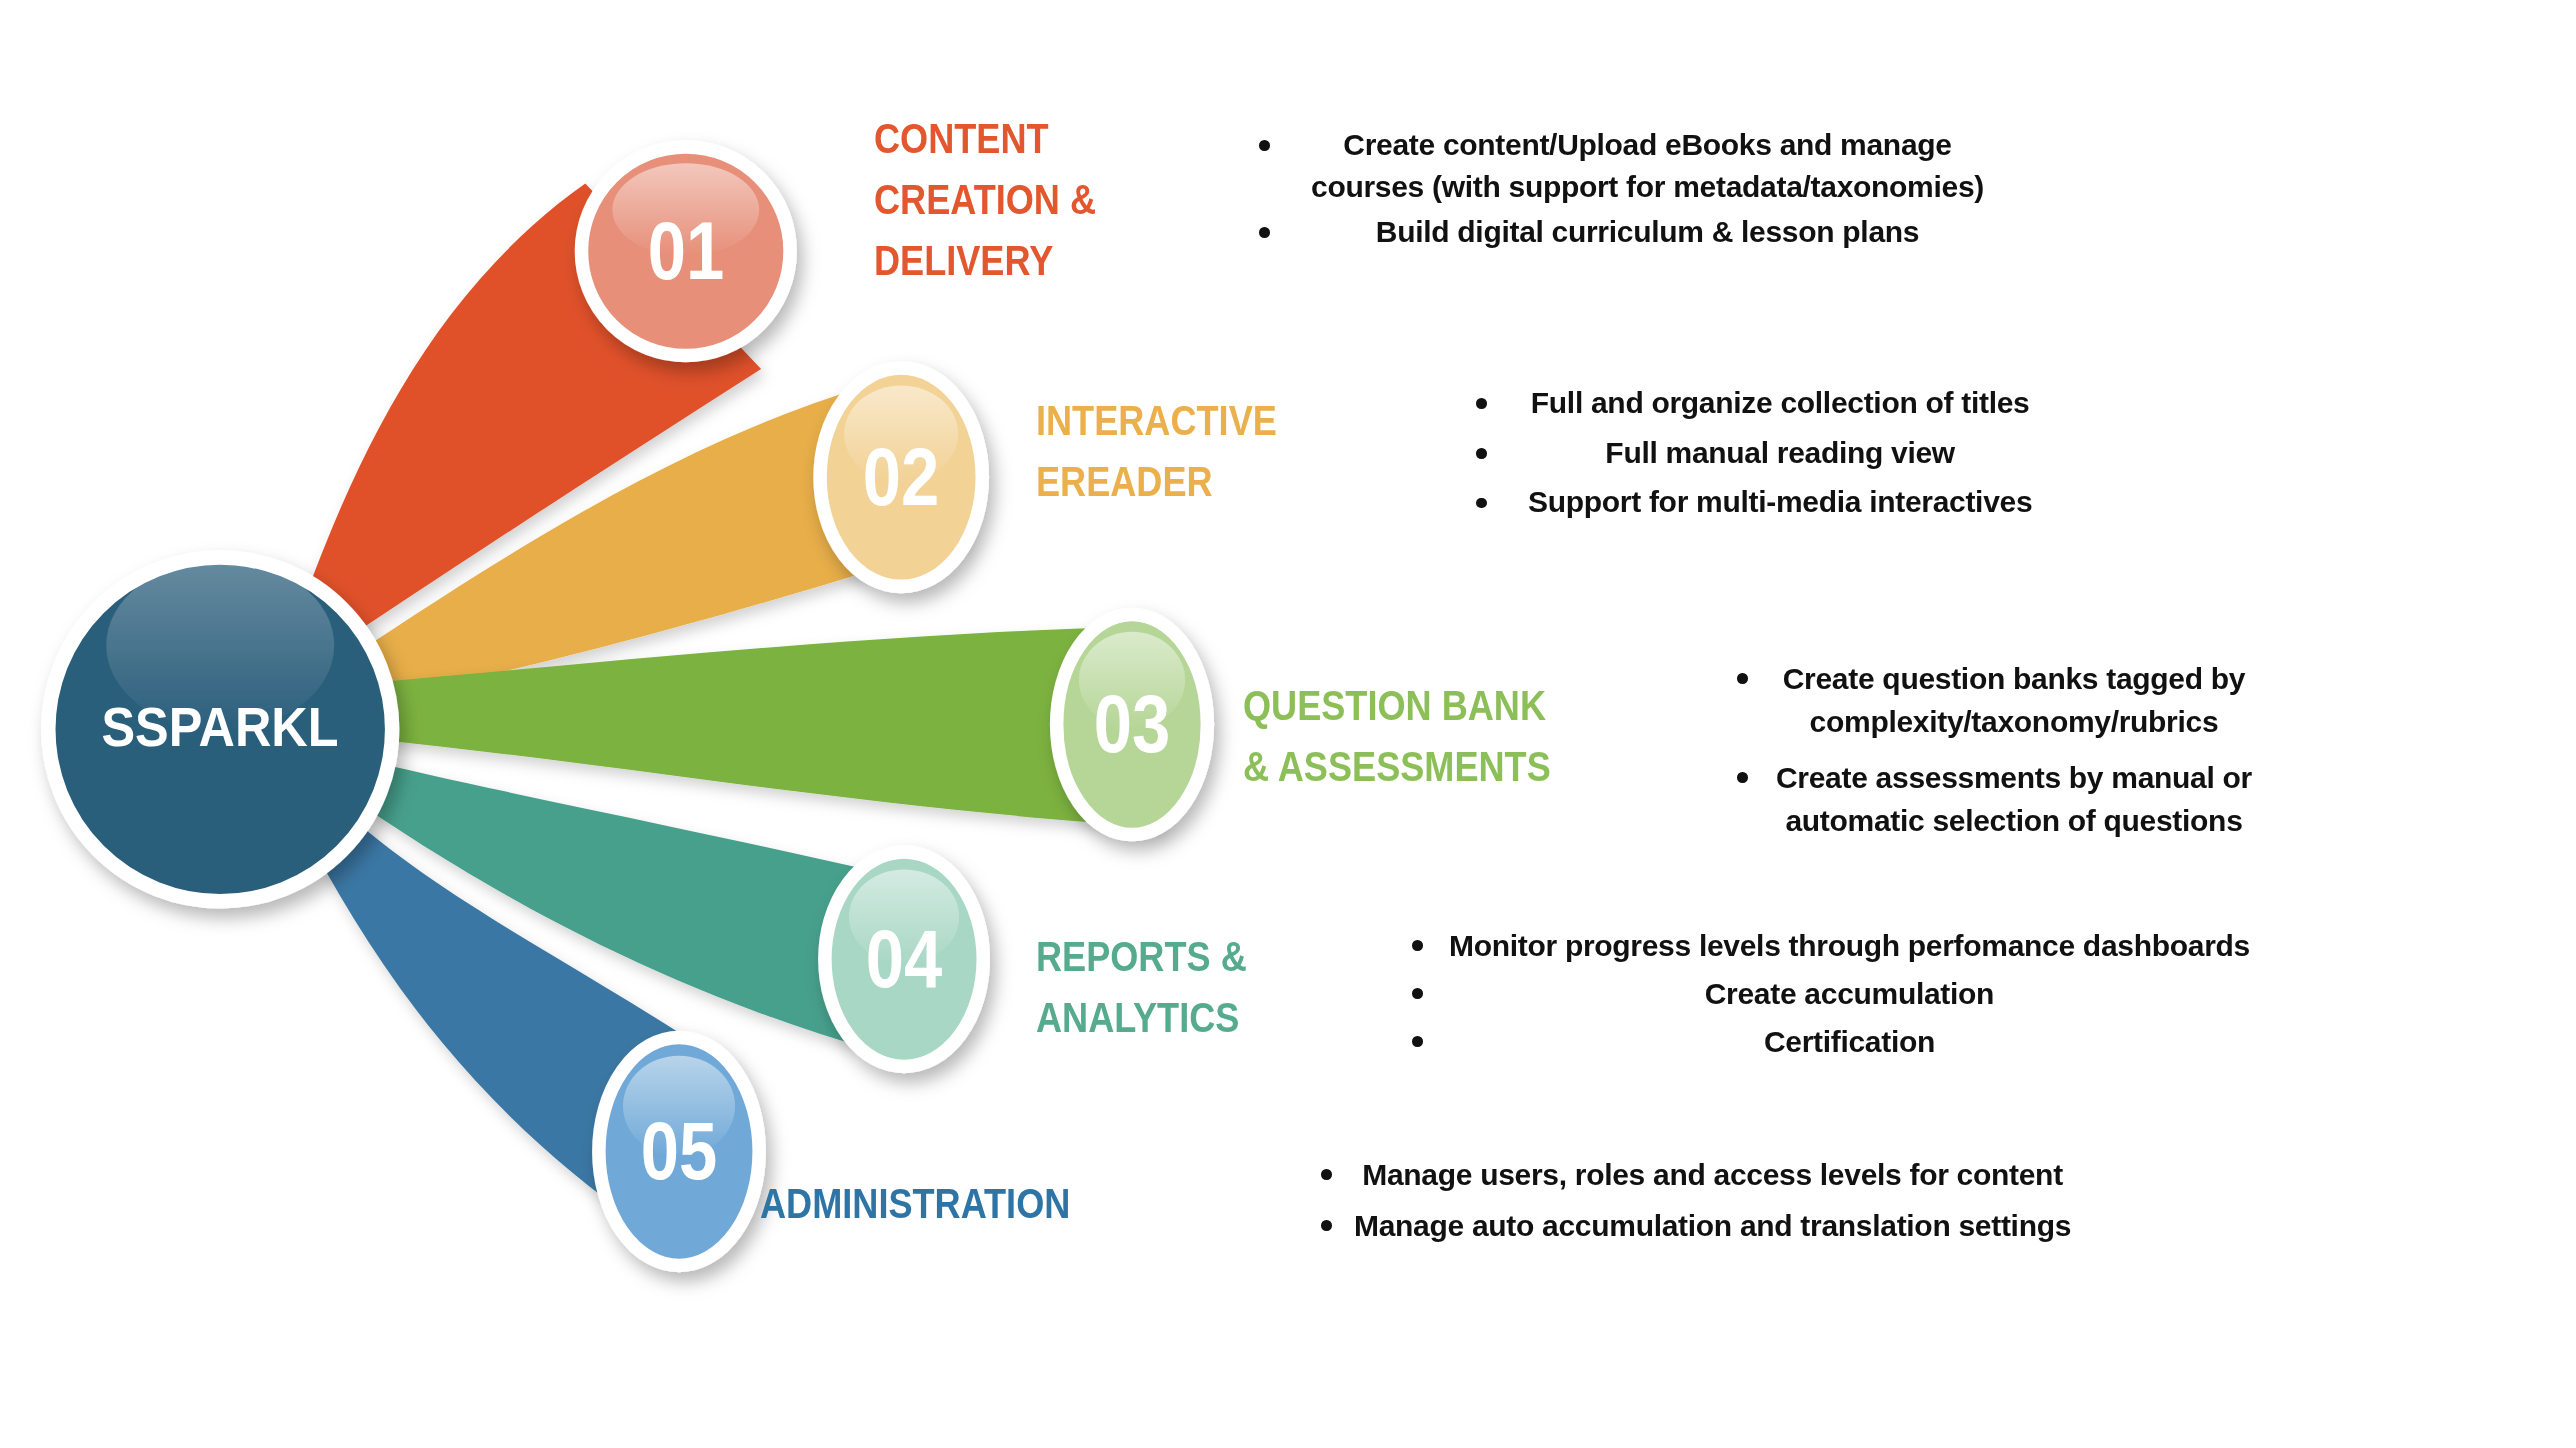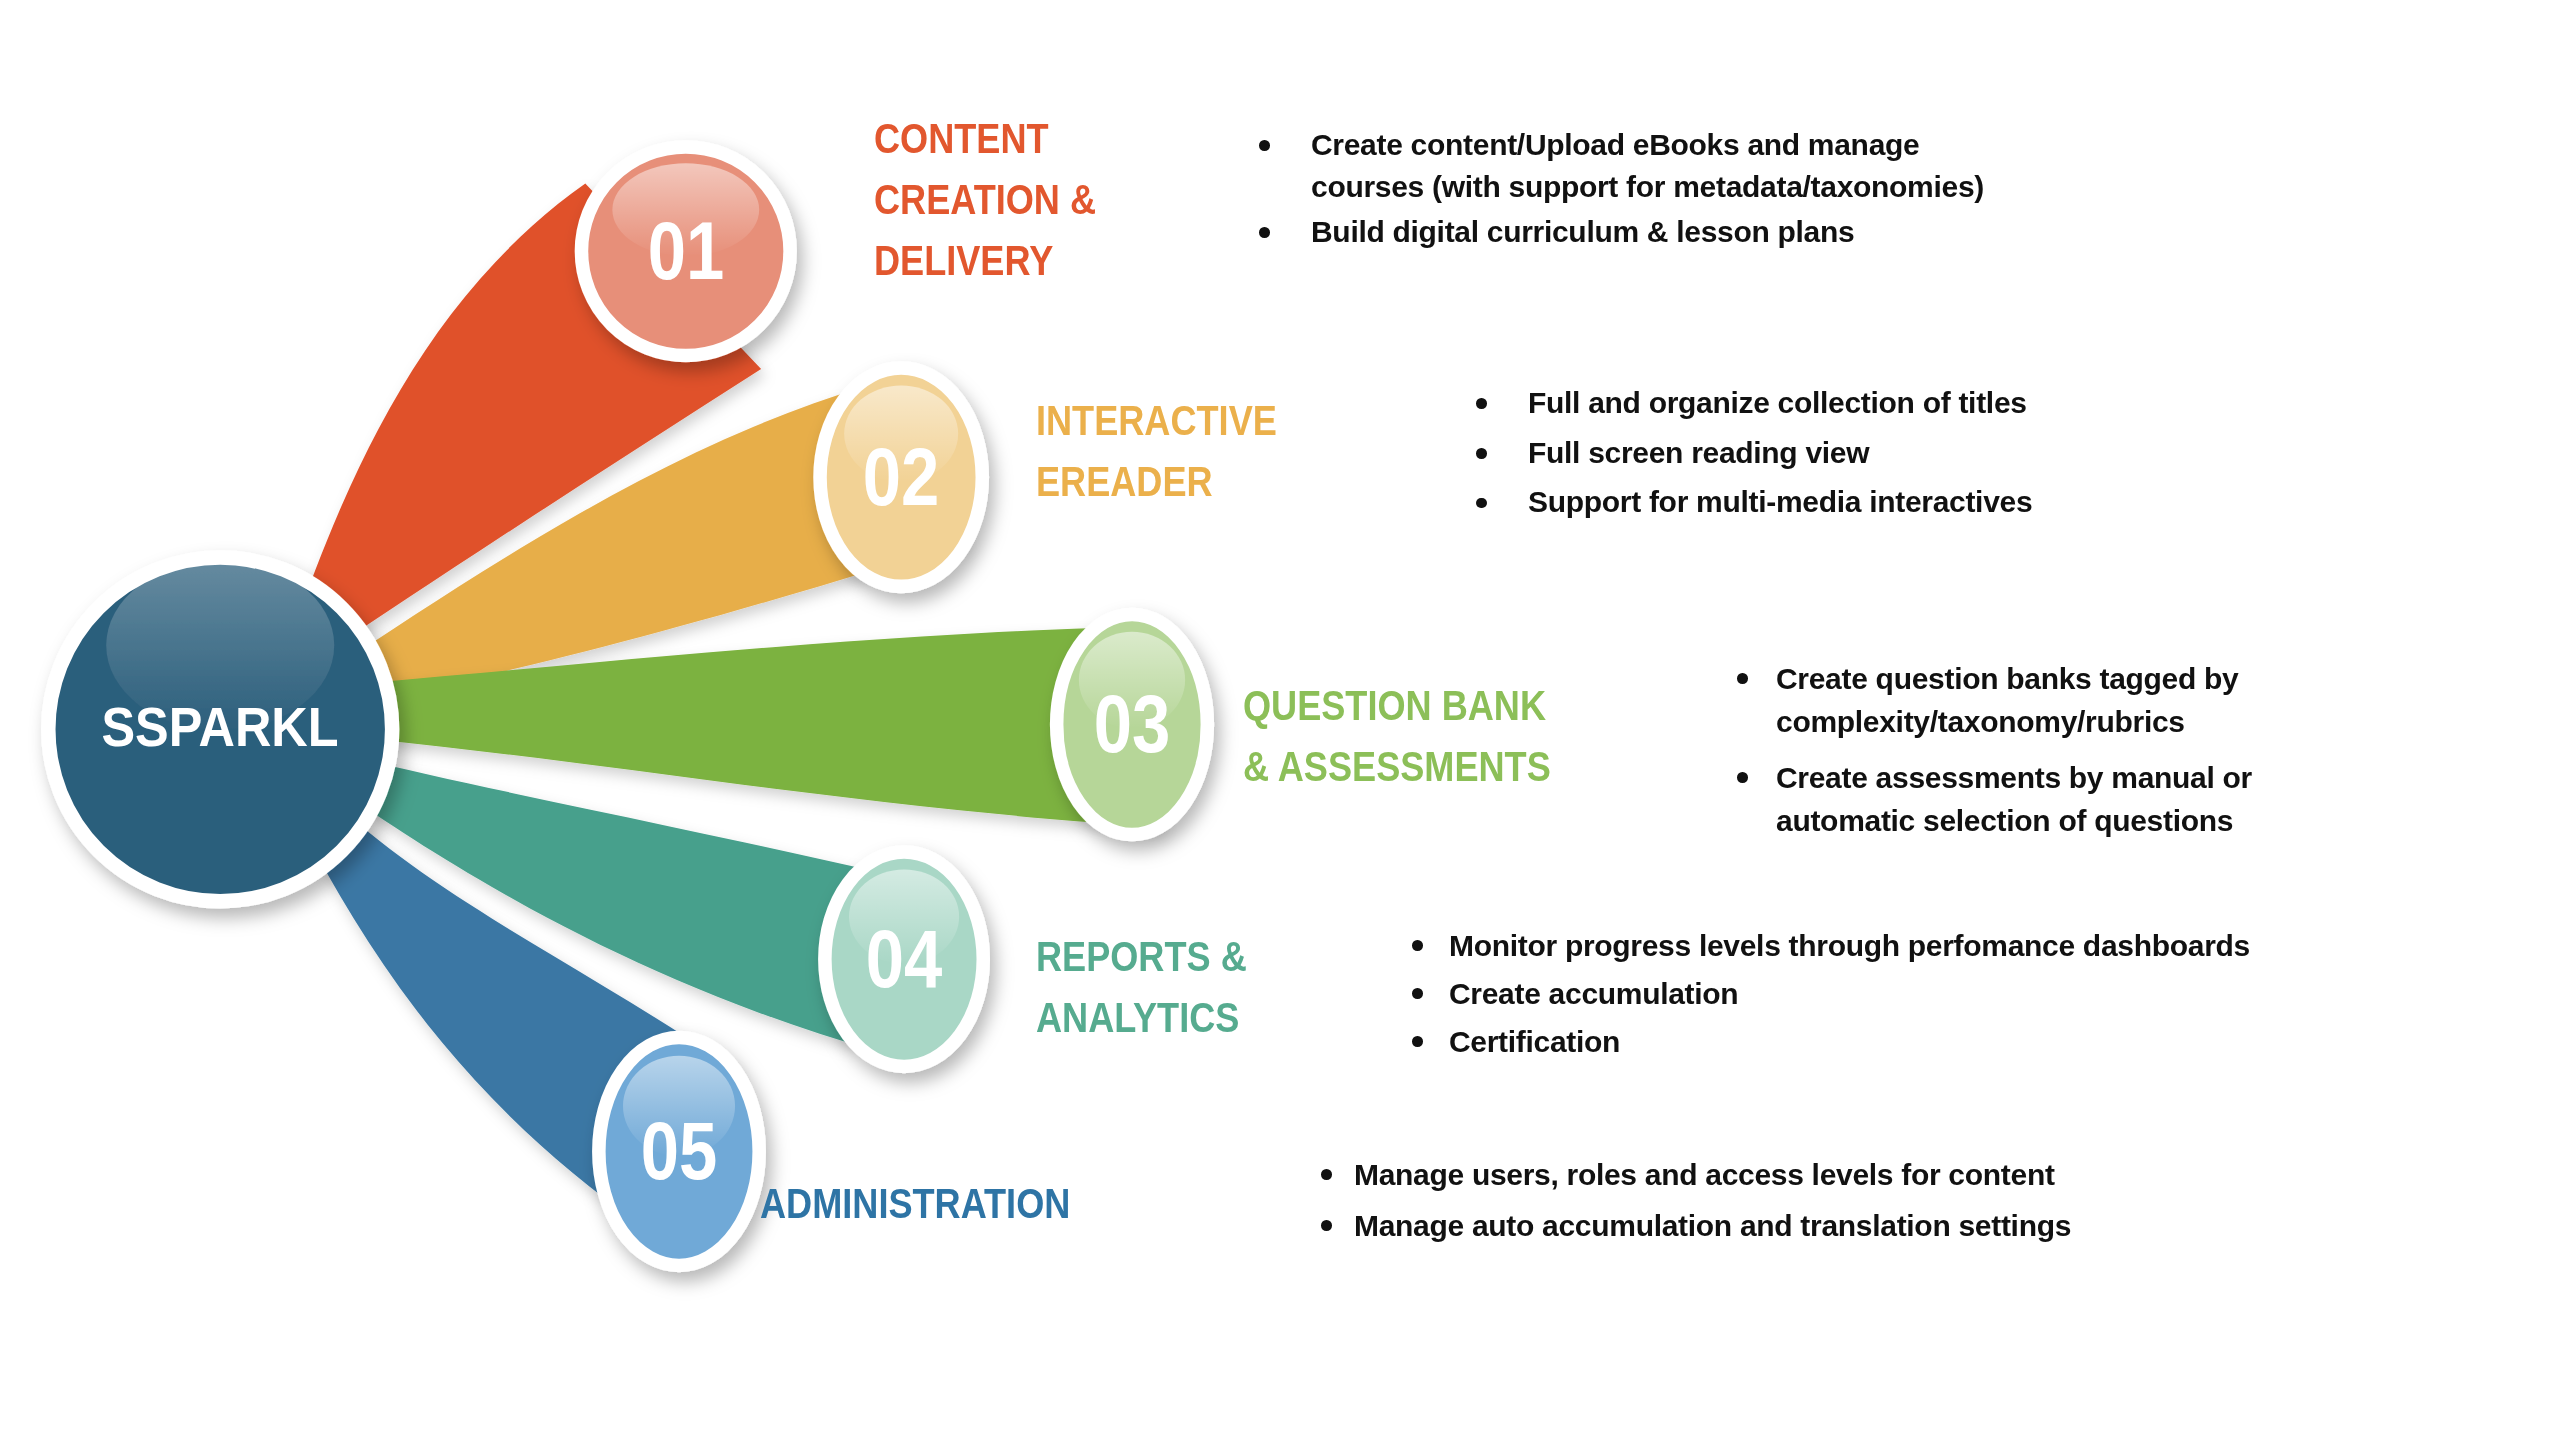--- a/index.html
+++ b/index.html
@@ -30,21 +30,21 @@
     position:absolute;font-weight:bold;font-size:42px;line-height:61px;
     white-space:nowrap;transform:scaleX(.86);transform-origin:0 0;
   }
   .t1{left:874px;top:108px;}
   .t2{left:1036px;top:390px;}
   .t3{left:1243px;top:675px;}
   .t4{left:1036px;top:926px;}
   .t5{left:760px;top:1173px;}
 
   
-  .bullets{position:absolute;list-style:none;margin:0;padding:0;}
+  .bullets{position:absolute;list-style:none;margin:0;padding:0;text-align:center;}
   .bullet-item{position:relative;padding-left:52px;margin:0 0 5.8px 0;}
   .bullet-item::before{
     content:"";position:absolute;left:0;top:16.4px;width:10.6px;height:10.6px;
     border-radius:50%;background:#111111;
   }
   .bline{
     display:block;font-size:30px;font-weight:bold;line-height:42px;
     color:#111111;white-space:nowrap;letter-spacing:-0.3px;
   }
   .b1{left:1259px;top:124px;}
@@ -151,21 +151,21 @@
       </li>
       <li class="bullet-item">
         <span class="bline">Build digital curriculum &amp; lesson plans</span>
       </li>
     </ul>
   <ul class="bullets b2">
       <li class="bullet-item">
         <span class="bline">Full and organize collection of titles</span>
       </li>
       <li class="bullet-item">
-        <span class="bline">Full screen reading view</span>
+        <span class="bline">Full manual reading view</span>
       </li>
       <li class="bullet-item">
         <span class="bline">Support for multi-media interactives</span>
       </li>
     </ul>
   <ul class="bullets b3">
       <li class="bullet-item">
         <span class="bline">Create question banks tagged by</span>
         <span class="bline">complexity/taxonomy/rubrics</span>
       </li>

